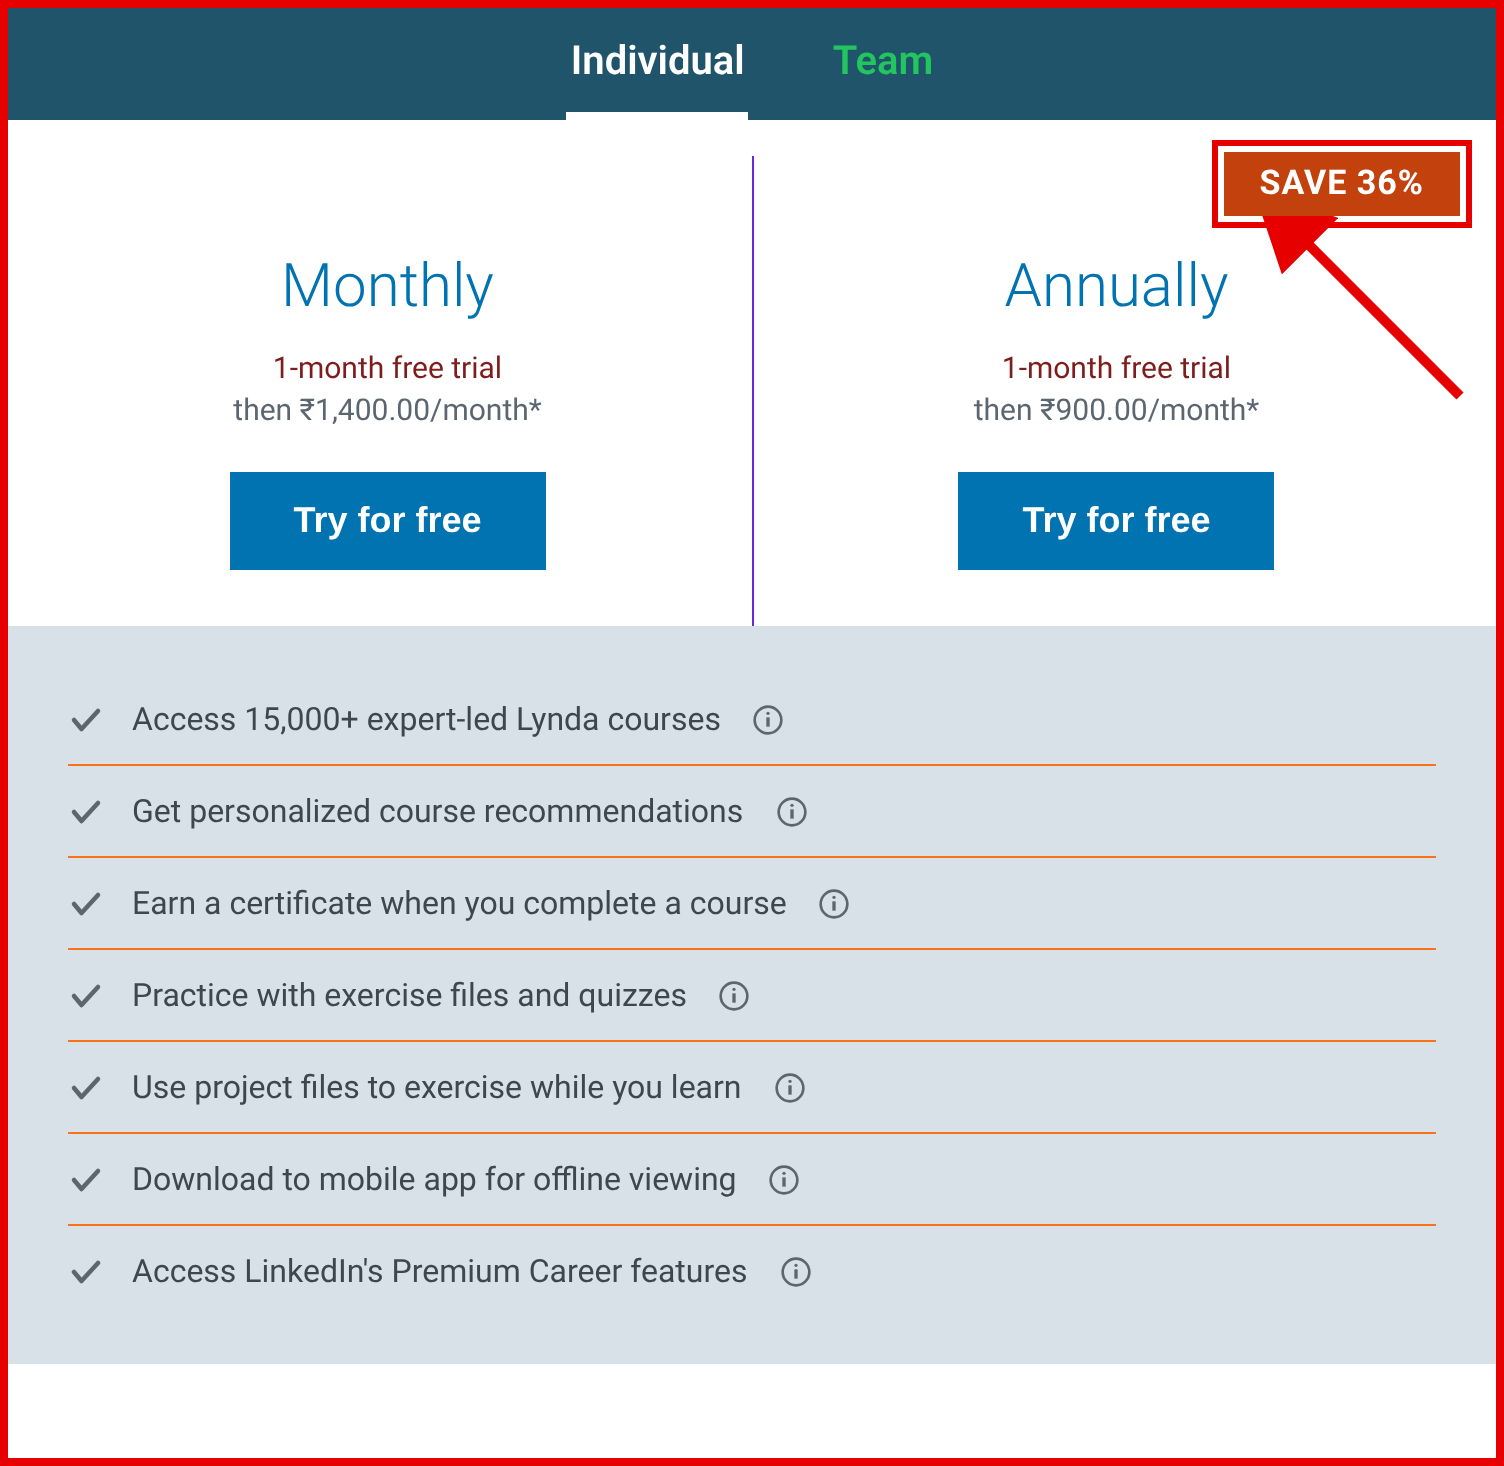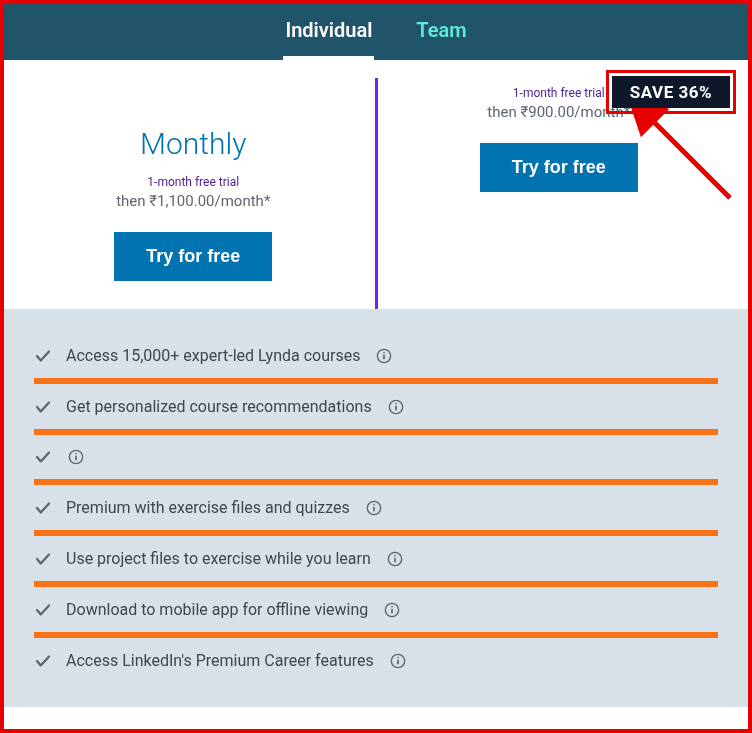--- a/index.html
+++ b/index.html
@@ -25,56 +25,56 @@
       background: #20546b;
       height: 56px;
       display: flex;
       justify-content: center;
       align-items: flex-start;
       gap: 40px;
     }
     .tab {
       font-size: 20px;
       font-weight: 600;
-      color: #5eead4;
+      color: #22c55e;
       padding: 14px 2px;
       cursor: pointer;
       border-bottom: 4px solid transparent;
     }
     .tab.active {
       color: #ffffff;
       border-bottom: 4px solid #ffffff;
     }
     .pricing-row {
       display: flex;
       background: #ffffff;
       padding: 18px 8px 0 8px;
       gap: 0;
     }
     .plan-card {
       flex: 1;
       background: #ffffff;
       text-align: center;
       padding: 8px 20px 28px 20px;
       position: relative;
-      border-right: 3px solid #6d28d9;
+      border-right: 1px solid #6d28d9;
     }
     .plan-card:last-child {
       border-right: none;
     }
     .plan-title {
       font-size: 30px;
       font-weight: 300;
       color: #0073b0;
       margin-top: 40px;
       margin-bottom: 14px;
     }
     .plan-sub1 {
-      font-size: 12px;
-      color: #4c1d95;
+      font-size: 15px;
+      color: #7f1d1d;
       margin-bottom: 3px;
     }
     .plan-sub2 {
       font-size: 15px;
       color: #5c6670;
       margin-bottom: 22px;
     }
     .try-btn {
       background: #0073b0;
       color: #ffffff;
@@ -86,21 +86,21 @@
     }
     .save-badge-wrap {
       position: absolute;
       top: -8px;
       right: 4px;
       border: 3px solid #e60000;
       padding: 3px;
       background: transparent;
     }
     .save-badge {
-      background: #0f172a;
+      background: #c2410c;
       color: #ffffff;
       font-size: 17px;
       font-weight: 700;
       padding: 6px 18px;
       letter-spacing: 0.5px;
     }
     .arrow-annotation {
       position: absolute;
       top: 104px;
       right: 8px;
@@ -110,21 +110,21 @@
       z-index: 10;
     }
     .features-panel {
       background: #d7e1e7;
       padding: 24px 30px 24px 30px;
     }
     .feature-item {
       display: flex;
       align-items: center;
       padding: 13px 0;
-      border-bottom: 6px solid #f97316;
+      border-bottom: 1px solid #f97316;
       gap: 14px;
     }
     .feature-item:last-child {
       border-bottom: none;
     }
     .check-icon {
       flex-shrink: 0;
       width: 18px;
       height: 18px;
       color: #5c6670;
@@ -150,28 +150,29 @@
   <div class="tabs-header">
     <div class="tab active">Individual</div>
     <div class="tab">Team</div>
   </div>
 
   <div class="pricing-row">
 
     <div class="plan-card">
       <div class="plan-title">Monthly</div>
       <div class="plan-sub1">1-month free trial</div>
-      <div class="plan-sub2">then ₹1,100.00/month*</div>
+      <div class="plan-sub2">then ₹1,400.00/month*</div>
       <button class="try-btn">Try for free</button>
     </div>
 
     <div class="plan-card">
       <div class="save-badge-wrap">
         <div class="save-badge">SAVE 36%</div>
       </div>
+      <div class="plan-title">Annually</div>
       <div class="plan-sub1">1-month free trial</div>
       <div class="plan-sub2">then ₹900.00/month*</div>
       <button class="try-btn">Try for free</button>
     </div>
 
   </div>
 
   <svg class="arrow-annotation" viewBox="0 0 110 110">
     <defs>
       <marker id="ah" markerWidth="8" markerHeight="8" refX="2" refY="4" orient="auto">
@@ -202,31 +203,32 @@
         <svg class="info-icon" viewBox="0 0 24 24" fill="none" stroke="currentColor" stroke-width="2">
           <circle cx="12" cy="12" r="10"></circle>
           <line x1="12" y1="10" x2="12" y2="17" stroke-width="2.5"></line>
           <circle cx="12" cy="7" r="1.2" fill="currentColor" stroke="none"></circle>
         </svg>
       </div>
       <div class="feature-item">
         <svg class="check-icon" viewBox="0 0 24 24" fill="none" stroke="currentColor" stroke-width="3" stroke-linecap="round" stroke-linejoin="round">
           <polyline points="4 12 9 18 20 6"></polyline>
         </svg>
-        <svg class="info-icon" viewBox="0 0 24 24" fill="none" stroke="currentColor" stroke-width="2">
-          <circle cx="12" cy="12" r="10"></circle>
-          <line x1="12" y1="10" x2="12" y2="17" stroke-width="2.5"></line>
-          <circle cx="12" cy="7" r="1.2" fill="currentColor" stroke="none"></circle>
-        </svg>
-      </div>
-      <div class="feature-item">
-        <svg class="check-icon" viewBox="0 0 24 24" fill="none" stroke="currentColor" stroke-width="3" stroke-linecap="round" stroke-linejoin="round">
-          <polyline points="4 12 9 18 20 6"></polyline>
-        </svg>
-        <span class="feature-text">Premium with exercise files and quizzes</span>
+        <span class="feature-text">Earn a certificate when you complete a course</span>
+        <svg class="info-icon" viewBox="0 0 24 24" fill="none" stroke="currentColor" stroke-width="2">
+          <circle cx="12" cy="12" r="10"></circle>
+          <line x1="12" y1="10" x2="12" y2="17" stroke-width="2.5"></line>
+          <circle cx="12" cy="7" r="1.2" fill="currentColor" stroke="none"></circle>
+        </svg>
+      </div>
+      <div class="feature-item">
+        <svg class="check-icon" viewBox="0 0 24 24" fill="none" stroke="currentColor" stroke-width="3" stroke-linecap="round" stroke-linejoin="round">
+          <polyline points="4 12 9 18 20 6"></polyline>
+        </svg>
+        <span class="feature-text">Practice with exercise files and quizzes</span>
         <svg class="info-icon" viewBox="0 0 24 24" fill="none" stroke="currentColor" stroke-width="2">
           <circle cx="12" cy="12" r="10"></circle>
           <line x1="12" y1="10" x2="12" y2="17" stroke-width="2.5"></line>
           <circle cx="12" cy="7" r="1.2" fill="currentColor" stroke="none"></circle>
         </svg>
       </div>
       <div class="feature-item">
         <svg class="check-icon" viewBox="0 0 24 24" fill="none" stroke="currentColor" stroke-width="3" stroke-linecap="round" stroke-linejoin="round">
           <polyline points="4 12 9 18 20 6"></polyline>
         </svg>

